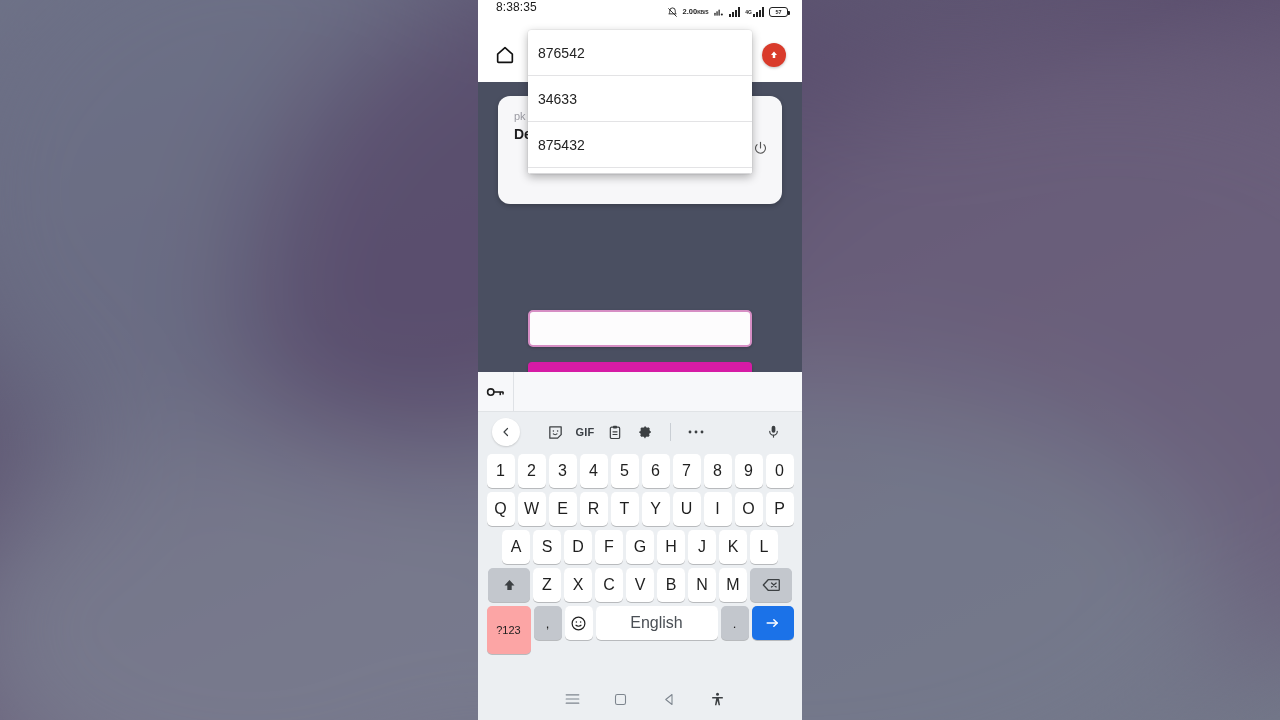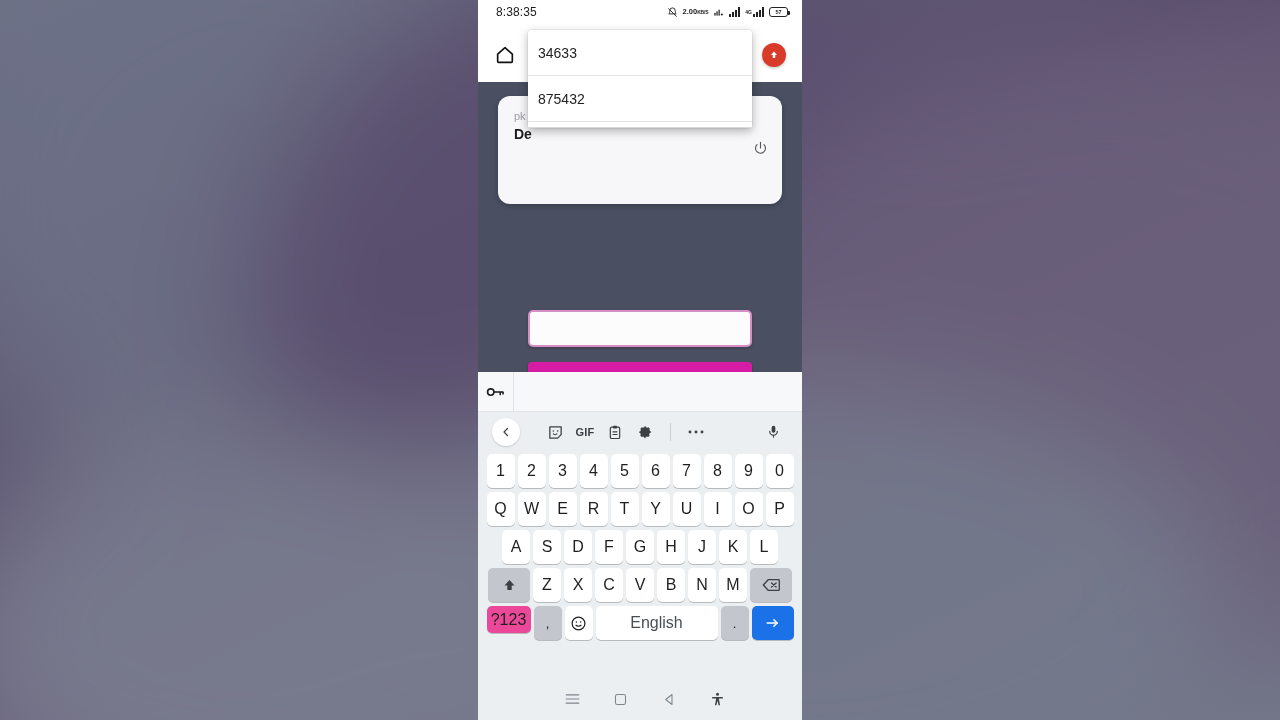--- a/index.html
+++ b/index.html
@@ -24,21 +24,21 @@
   
   .phone {
     position: absolute; left: 478px; top: 0;
     width: 324px; height: 720px;
     background: #ffffff;
     overflow: hidden;
   }
 
   
   .statusbar {
-    height: 28px; background:#fff; display:flex; align-items:center;
+    height: 28px; background:#fff; display:flex; 
     justify-content:space-between; padding: 0 14px 4px 18px; gap: 12px;
   }
   .status-time { font-size: 12px; color:#1b1b1b; letter-spacing:.1px; }
   .status-icons { display:flex; align-items:center; gap:5px; }
   .si { display:flex; align-items:center; }
   .spd { display:flex; flex-direction:row; align-items:center; line-height:1; }
   .spd .v { font-size:7.5px; font-weight:700; color:#222; }
   .spd .u { font-size:5px; font-weight:700; color:#222; letter-spacing:-.2px; }
   .bars { display:flex; align-items:flex-end; gap:1px; height:10px; }
   .bars i { width:2px; background:#222; display:block; }
@@ -137,21 +137,21 @@
   }
   .k-num { width:28px; height:34px; }
   .k-ltr { width:28px; height:34px; }
   .k-fn  { background:#c3c7cd; }
   .row-asdf { padding: 0 16px; }
   .row-zxcv { padding: 0 0px; }
   .k-wide { width:42px; }
   .k-space { flex:1; max-width:122px; height:34px; font-size:16px; color:#4a4f55; }
   .k-enter { width:42px; height:34px; background:#1b72e8; }
   .k-small { width:28px; height:34px; background:#c3c7cd; font-size:13px; }
-  .k-123 { width:44px; height:27px; background:#ec4899; font-size:16px; }
+  .k-123 { width:44px; height:48px; background:#fca5a5; font-size:11px; }
 
   
   .navbar {
     position:absolute; left:0; right:0; bottom:0; height:42px;
     background:#eceff2; display:flex; align-items:center;
     justify-content:space-around; padding: 0 60px 0 70px;
   }
   .nav-ico { cursor:pointer; display:flex; align-items:center; justify-content:center;
              width:30px; height:30px; }
 </style>
@@ -236,20 +236,21 @@
       </div>
     </div>
 
     <div class="code-input"></div>
 
     <button class="btn btn-submit">SUBMIT</button>
 
   </div>
 
   <div class="autofill">
+    <div class="af-row">876542</div>
     <div class="af-row">34633</div>
     <div class="af-row">875432</div>
     <div class="af-foot"></div>
   </div>
 
   <div class="kb">
 
     <div class="kb-pw">
       <div class="kb-pw-box">
         <svg width="19" height="14" viewBox="0 0 24 16" fill="none" stroke="#1f1f1f" stroke-width="2">

